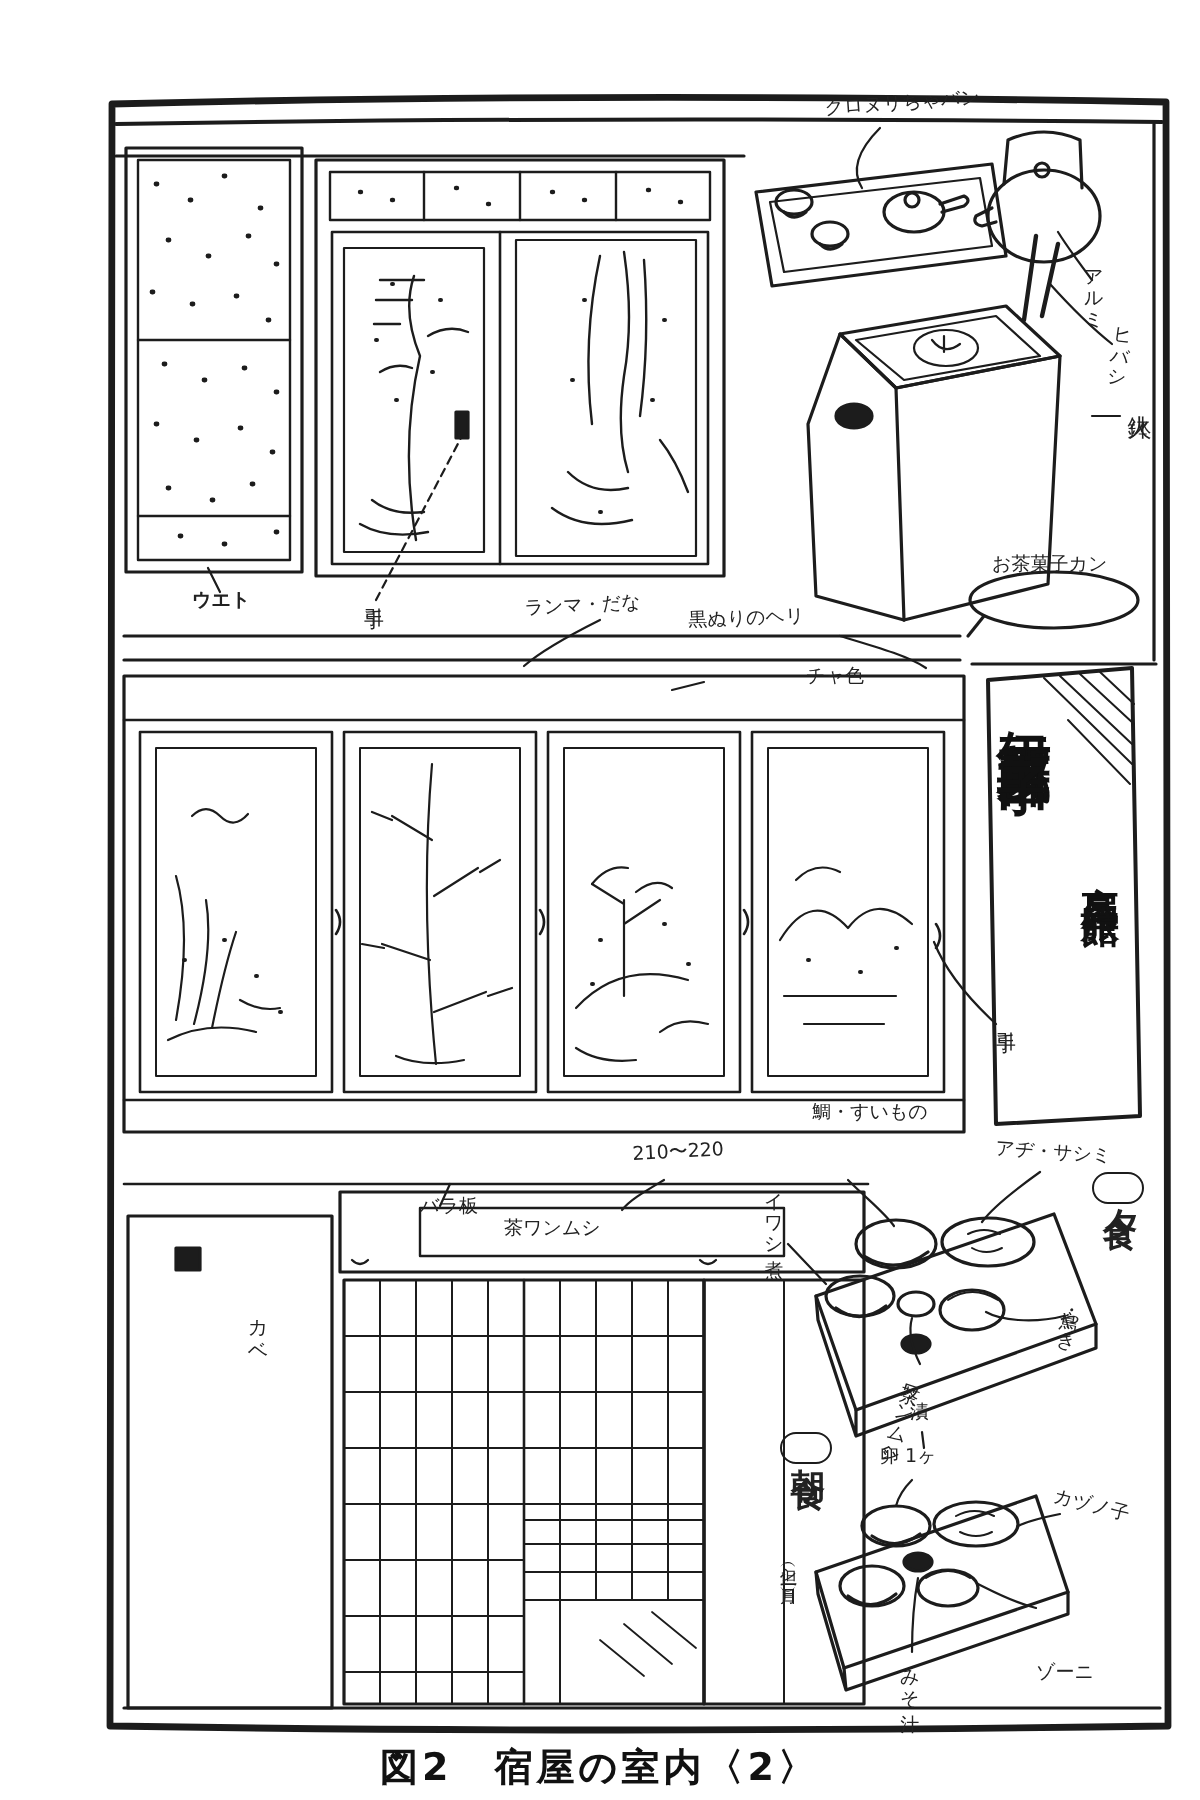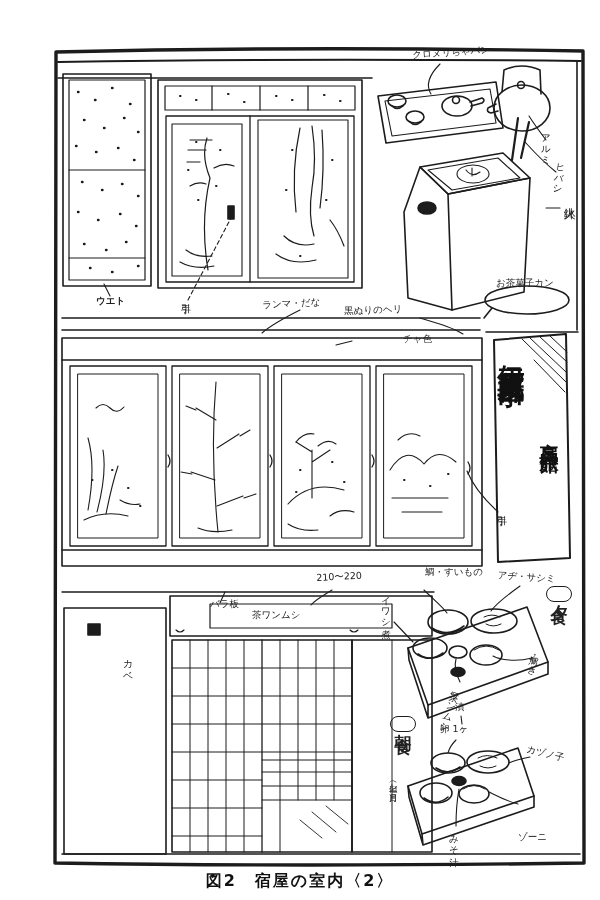--- a/index.html
+++ b/index.html
@@ -2,21 +2,21 @@
 <html><head>
 <meta charset="utf-8">
 <style>
   html,body{margin:0;padding:0;}
   #page{position:relative;width:600px;height:900px;background:#ffffff;overflow:hidden;
         font-family:"DejaVu Sans",sans-serif;color:#1c1c1c;}
   #art{position:absolute;left:0;top:0;z-index:1;}
   .watermark{position:absolute;left:6px;top:1px;z-index:3;font-size:27px;
              font-family:"Liberation Sans",sans-serif;color:#fe1400;letter-spacing:.5px;}
   .caption{position:absolute;left:0;right:0;top:871px;z-index:3;text-align:center;
-           font-size:16px;font-weight:bold;letter-spacing:2px;color:#111;}
+           font-size:19px;font-weight:bold;letter-spacing:2px;color:#111;}
   .ann{position:absolute;z-index:2;font-size:9.5px;line-height:1.15;color:#222;
        white-space:nowrap;transform-origin:left top;}
   .v{writing-mode:vertical-rl;text-orientation:upright;}
   .boxed{border:1.6px solid #1c1c1c;border-radius:8px;padding:3px 2px;}
   .banner-main{position:absolute;z-index:2;writing-mode:vertical-rl;text-orientation:upright;
        font-family:"DejaVu Serif",serif;font-weight:bold;font-size:27px;line-height:1;
        letter-spacing:3px;color:#111;}
   .banner-sub{position:absolute;z-index:2;writing-mode:vertical-rl;text-orientation:upright;
        font-family:"DejaVu Serif",serif;font-weight:bold;font-size:19px;line-height:1;
        letter-spacing:4px;color:#111;}
@@ -258,21 +258,21 @@
 
   <div class="ann" style="left:210px;top:599px;">バラ板</div>
   <div class="ann" style="left:316px;top:573px;transform:rotate(-3deg);">210〜220</div>
   <div class="ann" style="left:252px;top:610px;">茶ワンムシ</div>
   <div class="ann v" style="left:122px;top:652px;font-size:10px;">カベ</div>
 
   <div class="banner-main" style="left:498px;top:344px;height:214px;">伊豆賀茂郡田子</div>
   <div class="banner-sub" style="left:540px;top:428px;height:126px;">高屋旅館</div>
 
   <div class="ann v boxed meal-title" style="left:546px;top:586px;">夕食</div>
-  <div class="ann" style="left:406px;top:567px;margin-left:19px;">鯛・すいもの</div>
+  <div class="ann" style="left:406px;top:552px;">鯛・すいもの</div>
   <div class="ann" style="left:498px;top:570px;transform:rotate(4deg);">アヂ・サシミ</div>
   <div class="ann v" style="left:380px;top:590px;">イワシ煮</div>
   <div class="ann v" style="left:530px;top:648px;transform:rotate(10deg);">鳥・やき</div>
   <div class="ann v" style="left:452px;top:684px;transform:rotate(18deg);">茶ワンムシ</div>
 
   <div class="ann v boxed meal-title" style="left:390px;top:716px;">朝食</div>
   <div class="ann v" style="left:388px;top:778px;font-size:8.5px;">（但シ一月一日）</div>
   <div class="ann" style="left:440px;top:724px;">卵 1ヶ</div>
   <div class="ann" style="left:528px;top:744px;transform:rotate(14deg);">カヅノ子</div>
   <div class="ann" style="left:518px;top:800px;margin-top:32px;">ゾーニ</div>

